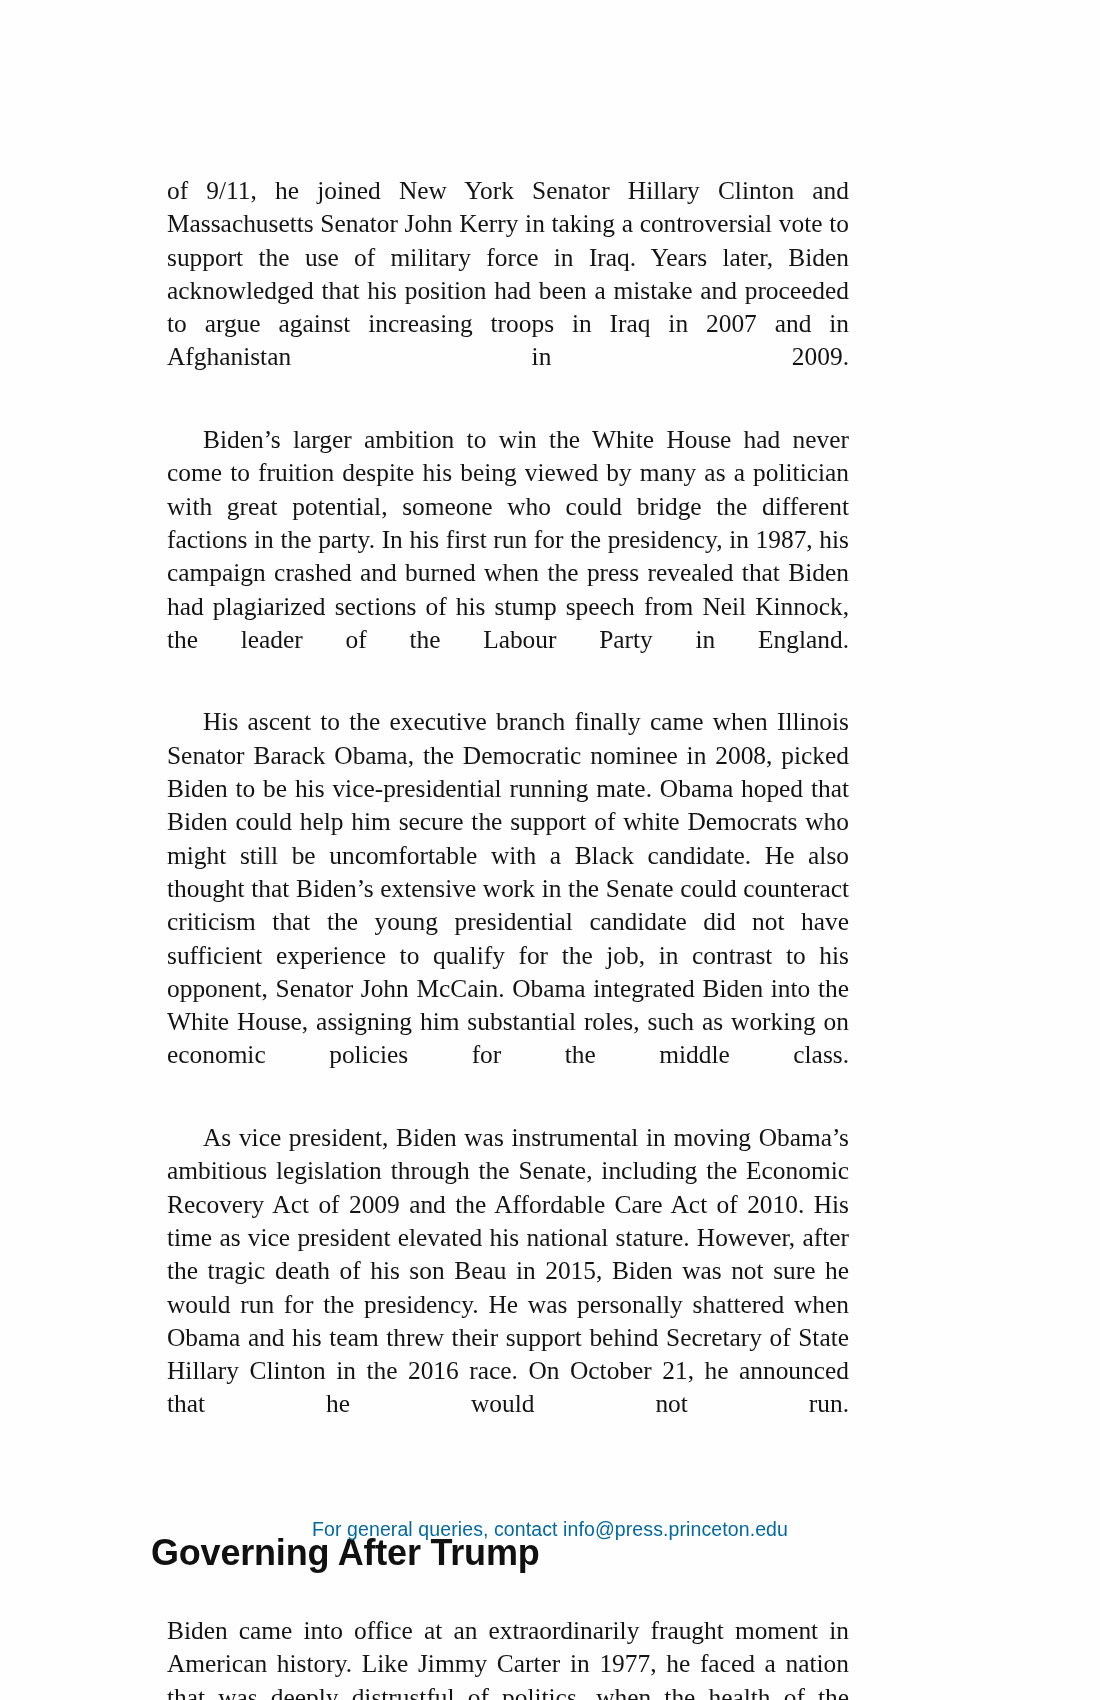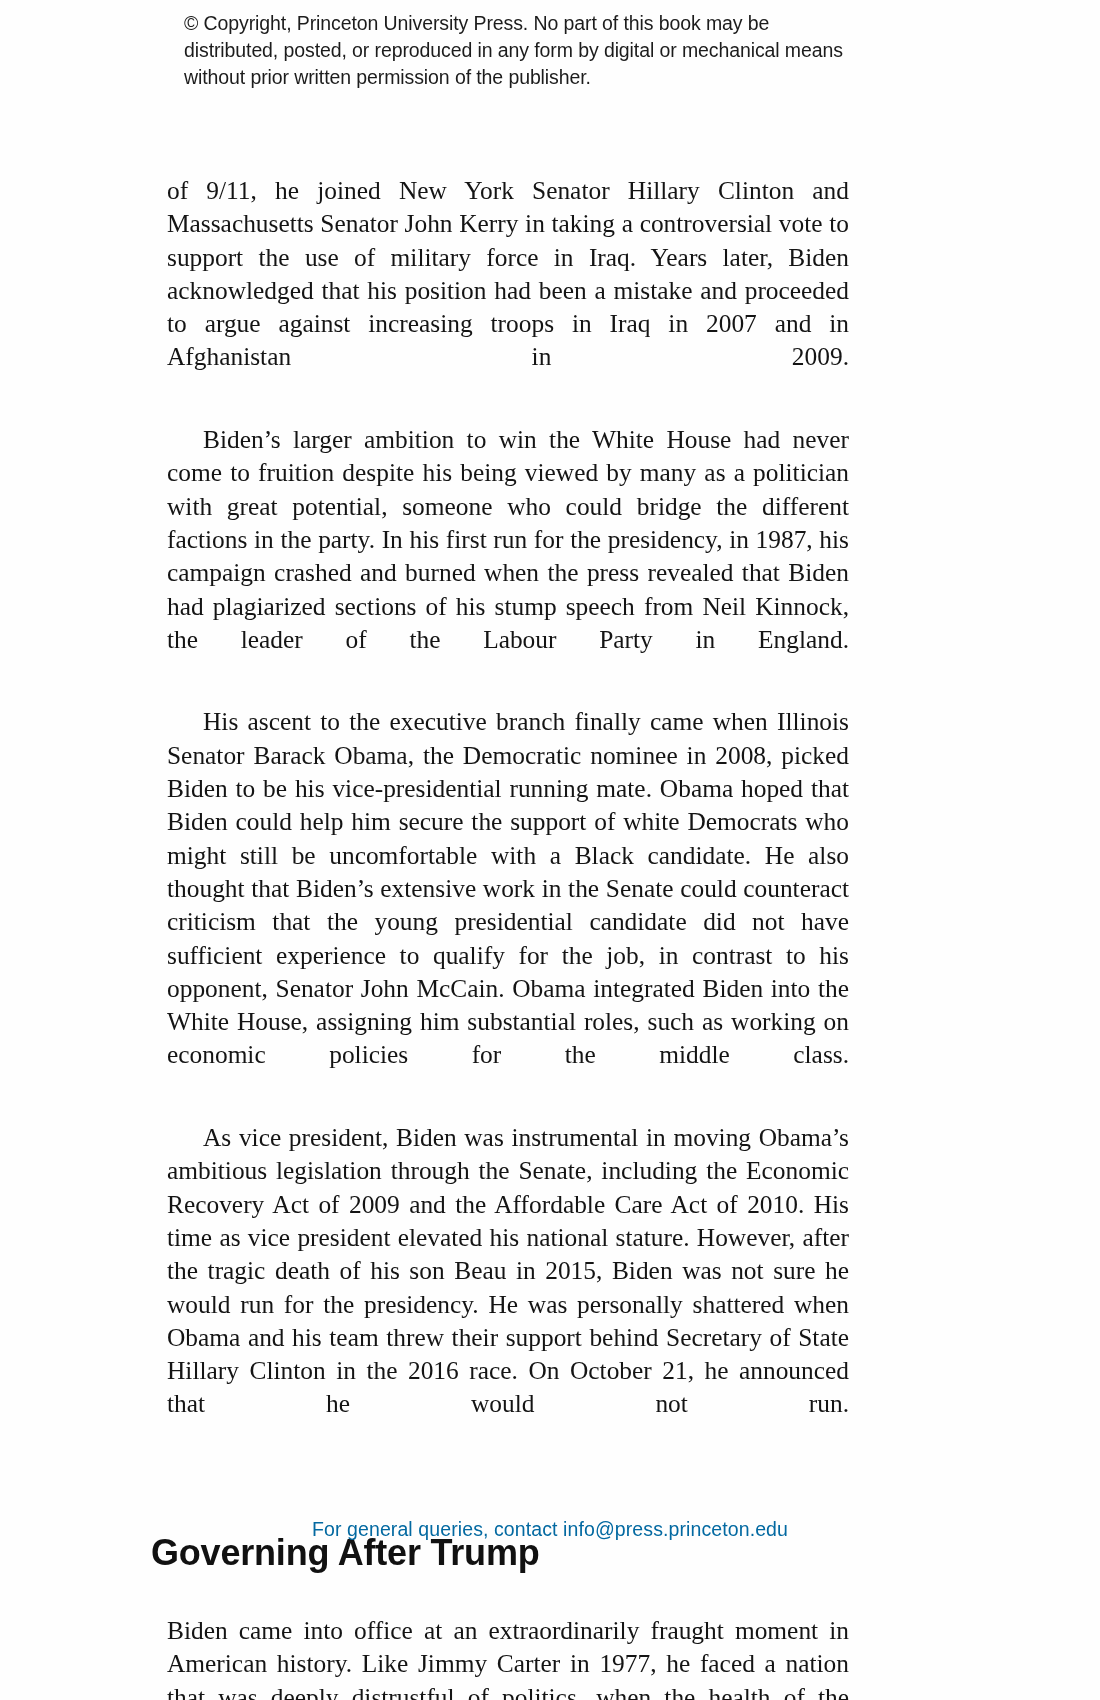--- a/index.html
+++ b/index.html
@@ -111,21 +111,20 @@
     font-size: 19.5px;
     color: #0369a1;
     letter-spacing: 0.1px;
   }
 </style>
 </head>
 <body>
 
 <div class="page">
 
-  <div class="copyright">© Copyright, Princeton University Press. No part of this book may be distributed, posted, or reproduced in any form by digital or mechanical means without prior written permission of the publisher.</div>
 
 
   <div class="body-col">
 
     <p class="para">of 9/11, he joined New York Senator Hillary Clinton and Massachusetts Senator John Kerry in taking a controversial vote to support the use of military force in Iraq. Years later, Biden acknowledged that his position had been a mistake and proceeded to argue against increasing troops in Iraq in 2007 and in Afghanistan in 2009.</p>
 
     <p class="para indent">Biden’s larger ambition to win the White House had never come to fruition despite his being viewed by many as a politician with great potential, someone who could bridge the different factions in the party. In his first run for the presidency, in 1987, his campaign crashed and burned when the press revealed that Biden had plagiarized sections of his stump speech from Neil Kinnock, the leader of the Labour Party in England.</p>
 
     <p class="para indent">His ascent to the executive branch finally came when Illinois Senator Barack Obama, the Democratic nominee in 2008, picked Biden to be his vice-presidential running mate. Obama hoped that Biden could help him secure the support of white Democrats who might still be uncomfortable with a Black candidate. He also thought that Biden’s extensive work in the Senate could counteract criticism that the young presidential candidate did not have sufficient experience to qualify for the job, in contrast to his opponent, Senator John McCain. Obama integrated Biden into the White House, assigning him substantial roles, such as working on economic policies for the middle class.</p>
 

